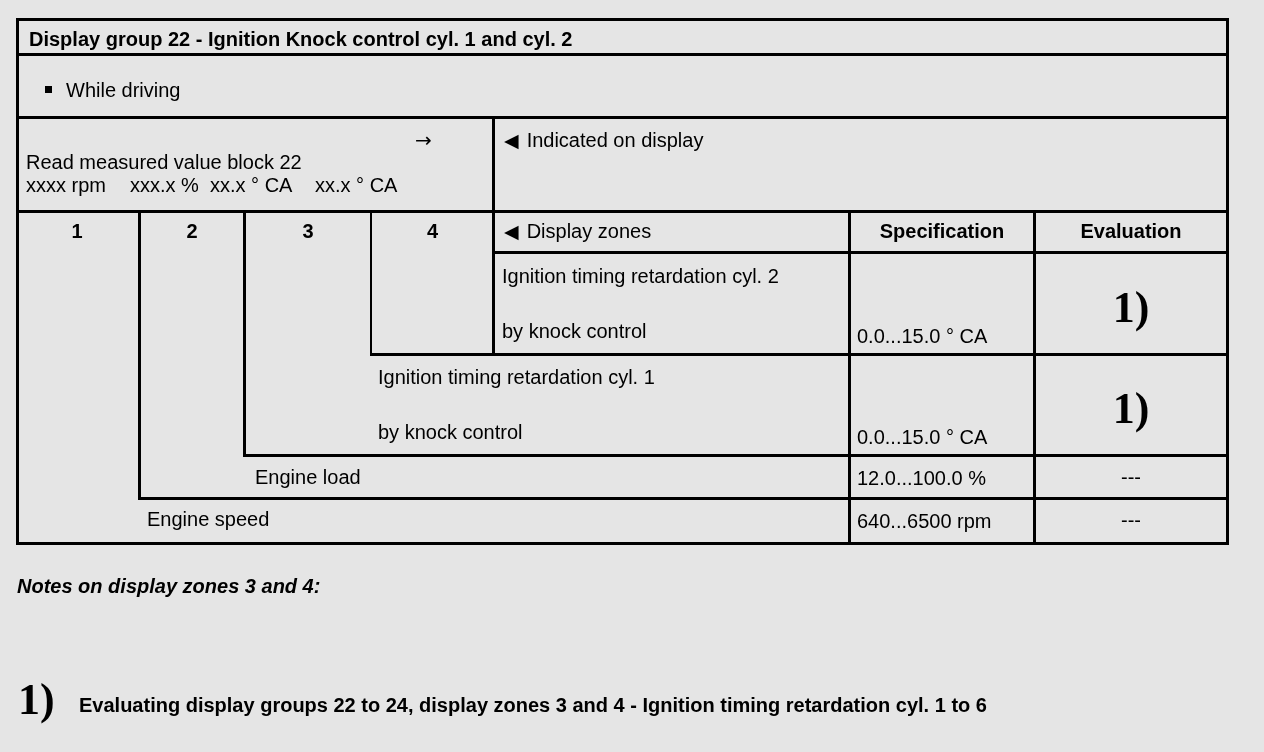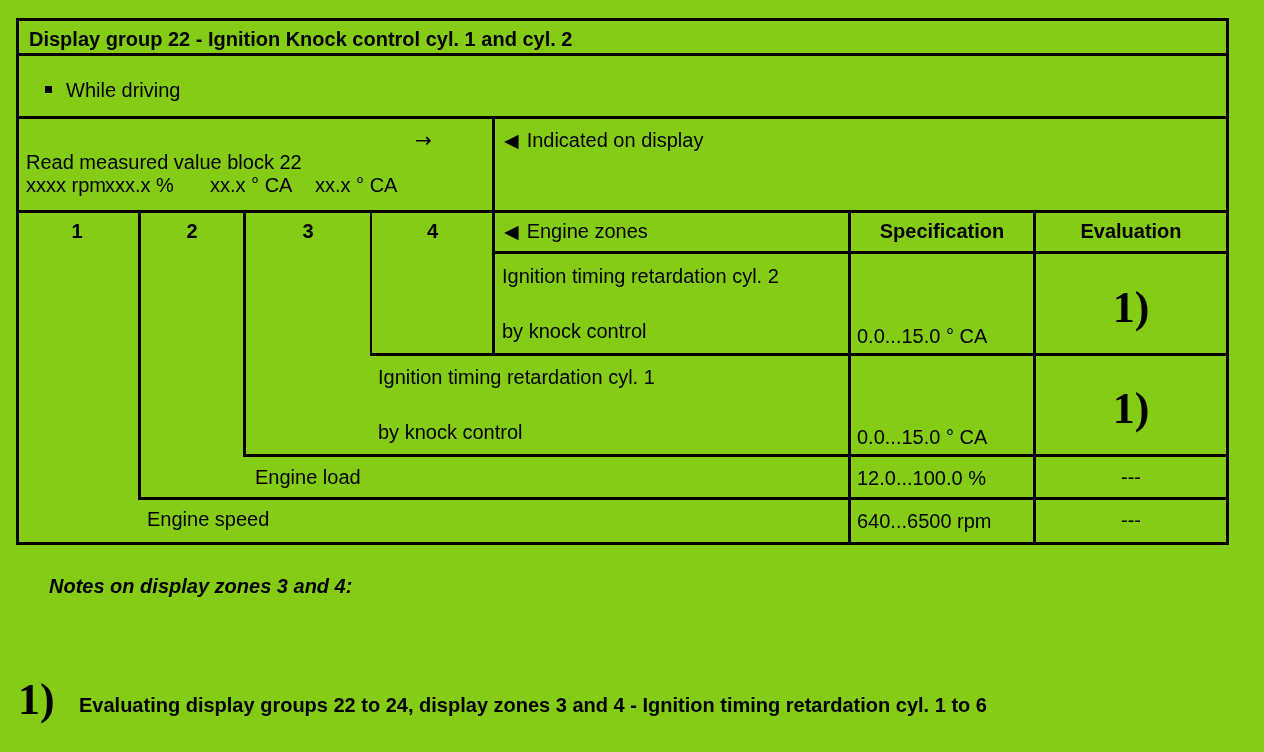--- a/index.html
+++ b/index.html
@@ -1,17 +1,17 @@
 <!DOCTYPE html>
 <html><head>
 <meta charset="utf-8">
 <style>
   html,body{margin:0;padding:0;background:#fff;}
   .page{
-    position:relative;width:1264px;height:752px;background:#84cc16;
+    position:relative;width:1264px;height:752px;background:#e5e5e5;
     font-family:"Liberation Sans",sans-serif;color:#000;overflow:hidden;
   }
   .t{position:absolute;white-space:nowrap;font-size:20px;line-height:1.15;color:#000;}
   .b{font-weight:bold;}
   .i{font-style:italic;}
   .ctr{text-align:center;}
   .ln{position:absolute;background:#000;}
   .sq{position:absolute;background:#000;width:7px;height:7px;}
   .mark{
     position:absolute;font-family:"Liberation Serif",serif;font-weight:bold;
@@ -48,37 +48,37 @@
 
   <div class="t b" style="left:29px;top:28px;">Display group 22 - Ignition Knock control cyl. 1 and cyl. 2</div>
 
   <div class="sq" style="left:45px;top:86px;"></div>
   <div class="t" style="left:66px;top:79px;">While driving</div>
 
   <div class="t" style="left:26px;top:130px;margin-top:21px;">Read measured value block 22</div>
   <div class="t arrow" style="left:415px;top:129px;">→</div>
 
   <div class="t" style="left:26px;top:174px;">xxxx rpm</div>
-  <div class="t" style="left:105px;top:174px;text-align:right;">xxx.x %</div>
+  <div class="t" style="left:130px;top:174px;text-align:right;">xxx.x %</div>
   <div class="t" style="left:210px;top:174px;">xx.x ° CA</div>
   <div class="t" style="left:315px;top:174px;">xx.x ° CA</div>
 
   <div class="grp" style="left:504px;top:129px;">
     <span class="tri">◀</span>
     <span>Indicated on display</span>
   </div>
 
   <div class="t b ctr" style="left:16px;top:220px;width:122px;">1</div>
   <div class="t b ctr" style="left:141px;top:220px;width:102px;">2</div>
   <div class="t b ctr" style="left:246px;top:220px;width:124px;">3</div>
   <div class="t b ctr" style="left:373px;top:220px;width:119px;">4</div>
 
   <div class="grp" style="left:504px;top:220px;">
     <span class="tri">◀</span>
-    <span>Engine zones</span>
+    <span>Display zones</span>
   </div>
   <div class="t b ctr" style="left:1036px;top:220px;width:190px;">Evaluation</div>
   <div class="t b ctr" style="left:851px;top:220px;width:182px;">Specification</div>
 
   <div class="t" style="left:502px;top:265px;">Ignition timing retardation cyl. 2</div>
   <div class="t" style="left:502px;top:320px;">by knock control</div>
   <div class="t" style="left:857px;top:325px;">0.0...15.0 ° CA</div>
   <div class="mark ctr" style="left:1036px;top:286px;width:190px;">1)</div>
 
   <div class="t" style="left:378px;top:366px;">Ignition timing retardation cyl. 1</div>
@@ -87,18 +87,18 @@
   <div class="mark ctr" style="left:1036px;top:387px;width:190px;">1)</div>
 
   <div class="t" style="left:255px;top:466px;">Engine load</div>
   <div class="t" style="left:857px;top:467px;">12.0...100.0 %</div>
   <div class="t ctr" style="left:1036px;top:466px;width:190px;">---</div>
 
   <div class="t" style="left:147px;top:508px;">Engine speed</div>
   <div class="t" style="left:857px;top:510px;">640...6500 rpm</div>
   <div class="t ctr" style="left:1036px;top:509px;width:190px;">---</div>
 
-  <div class="t b i" style="left:17px;top:575px;margin-left:32px;">Notes on display zones 3 and 4:</div>
+  <div class="t b i" style="left:17px;top:575px;">Notes on display zones 3 and 4:</div>
 
   <div class="mark" style="left:18px;top:678px;">1)</div>
   <div class="t b" style="left:79px;top:694px;">Evaluating display groups 22 to 24, display zones 3 and 4 - Ignition timing retardation cyl. 1 to 6</div>
 
 </div>
 
 </body></html>

